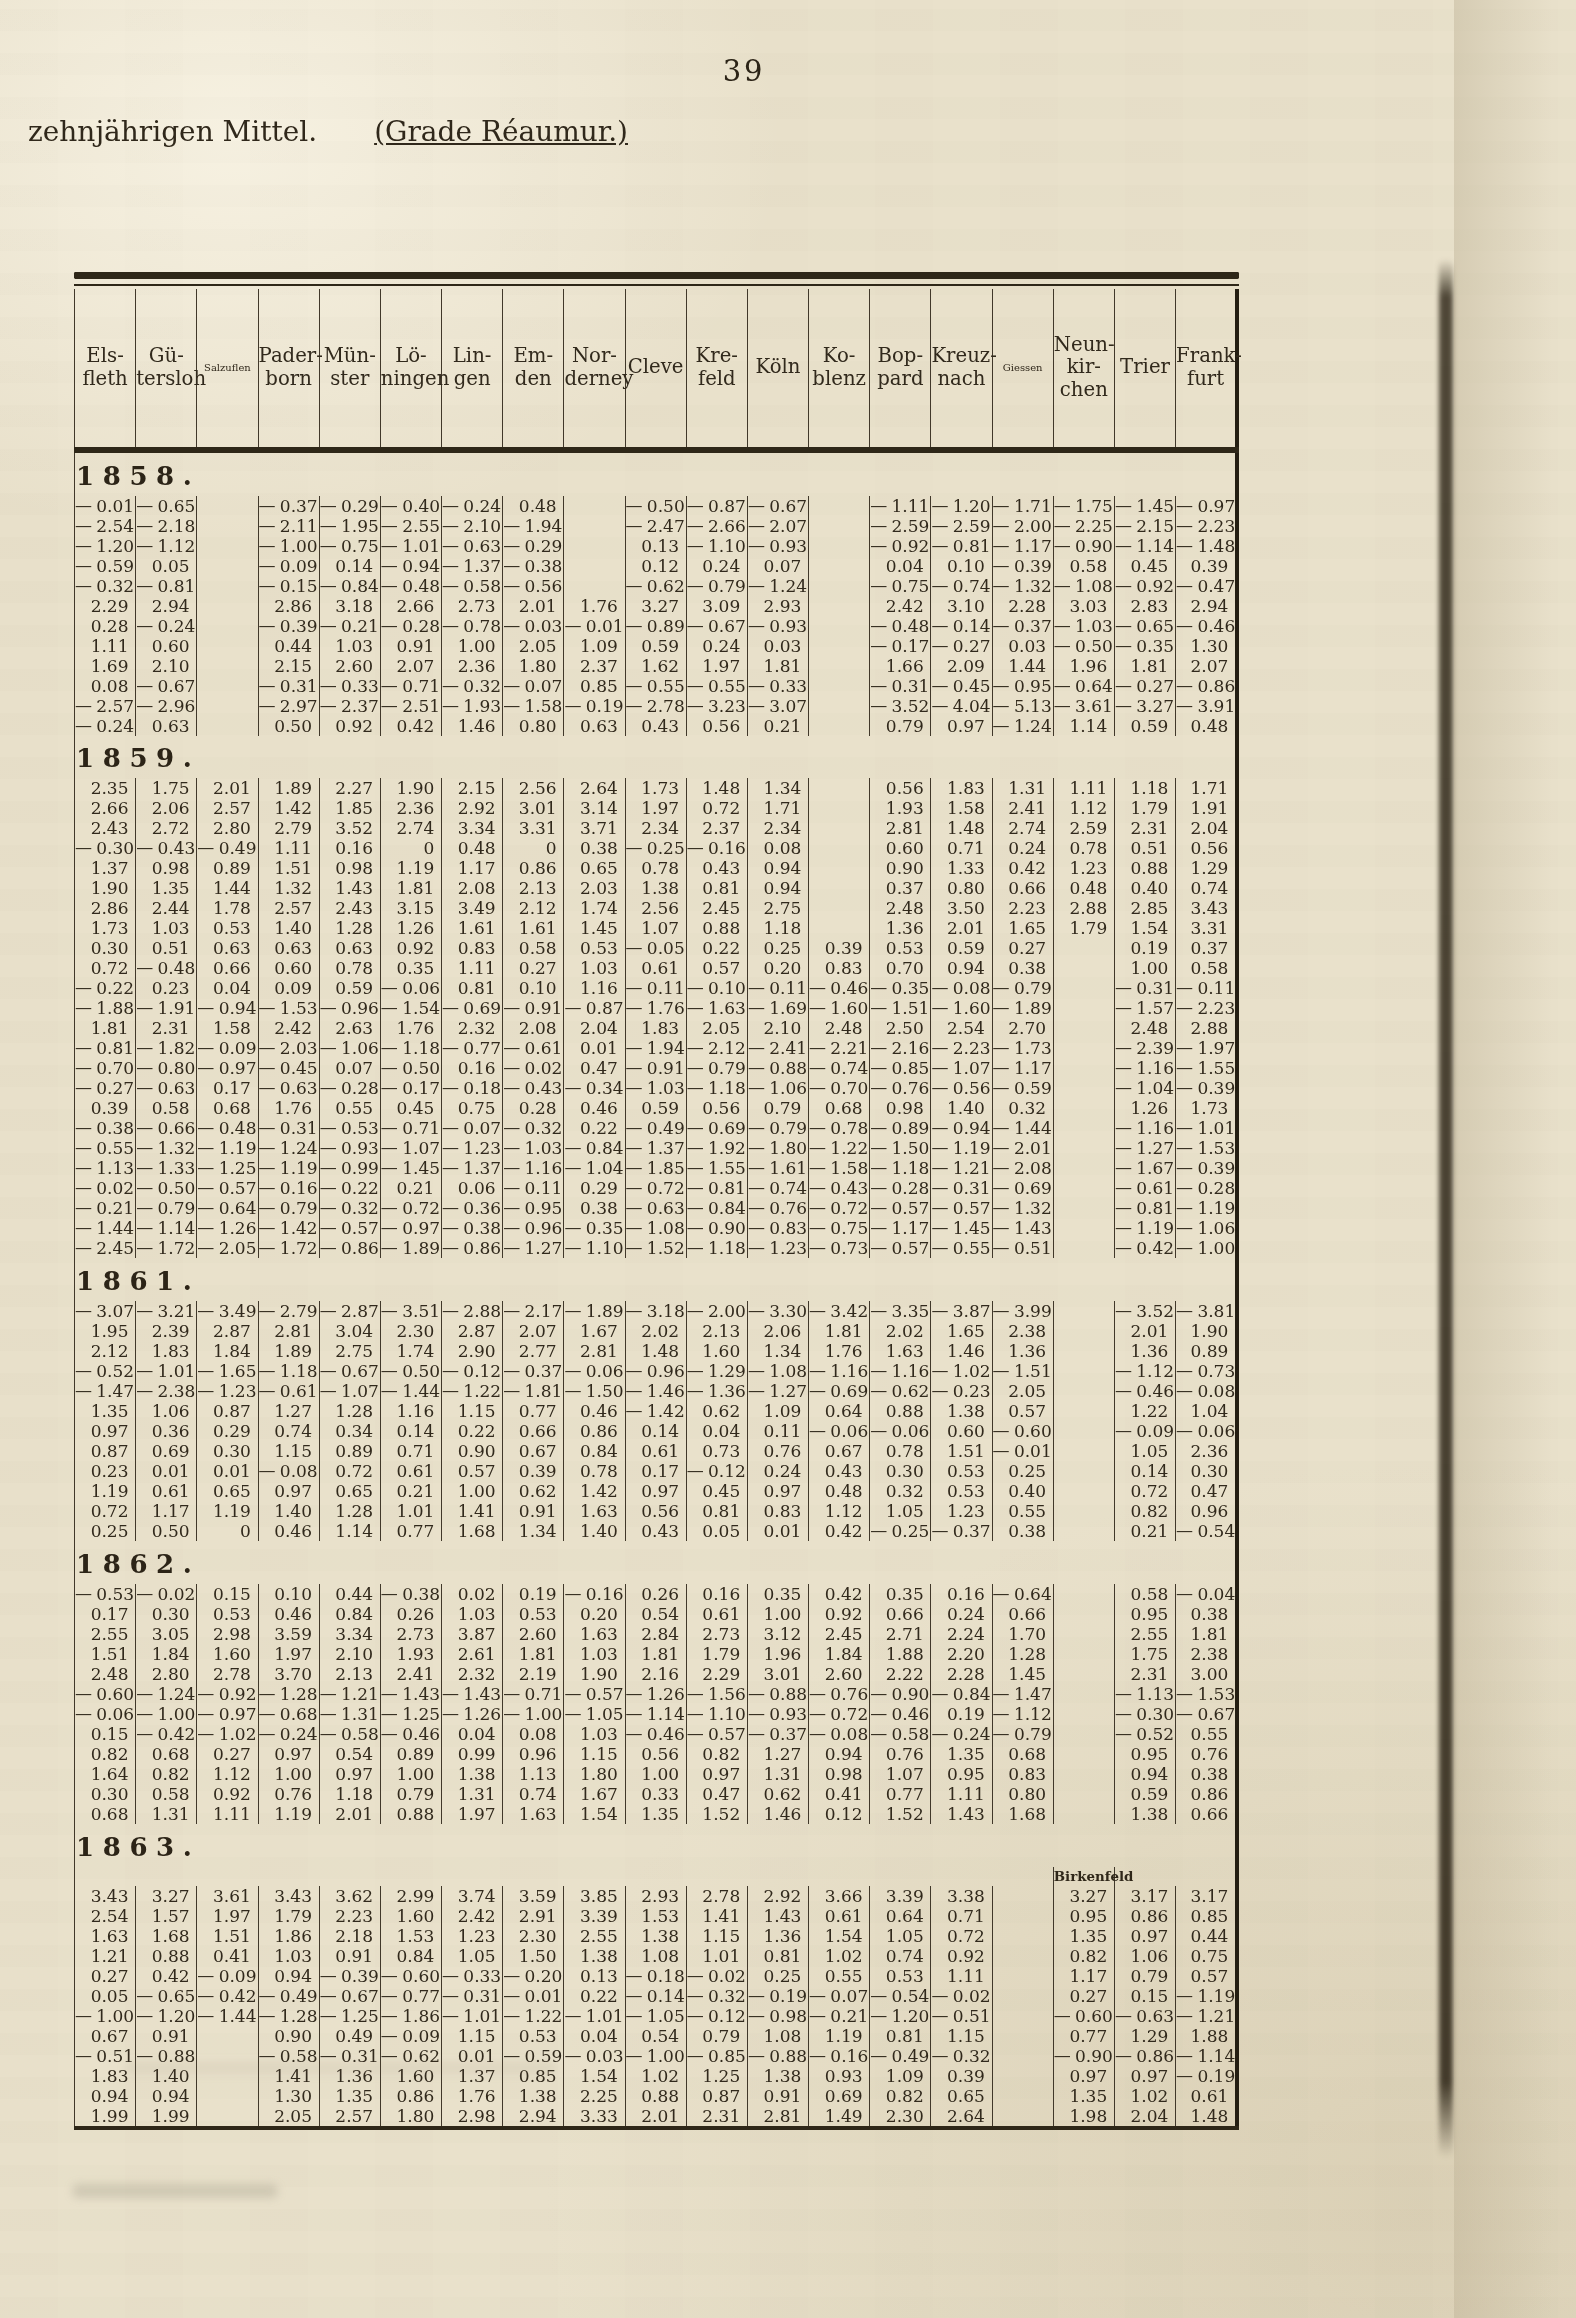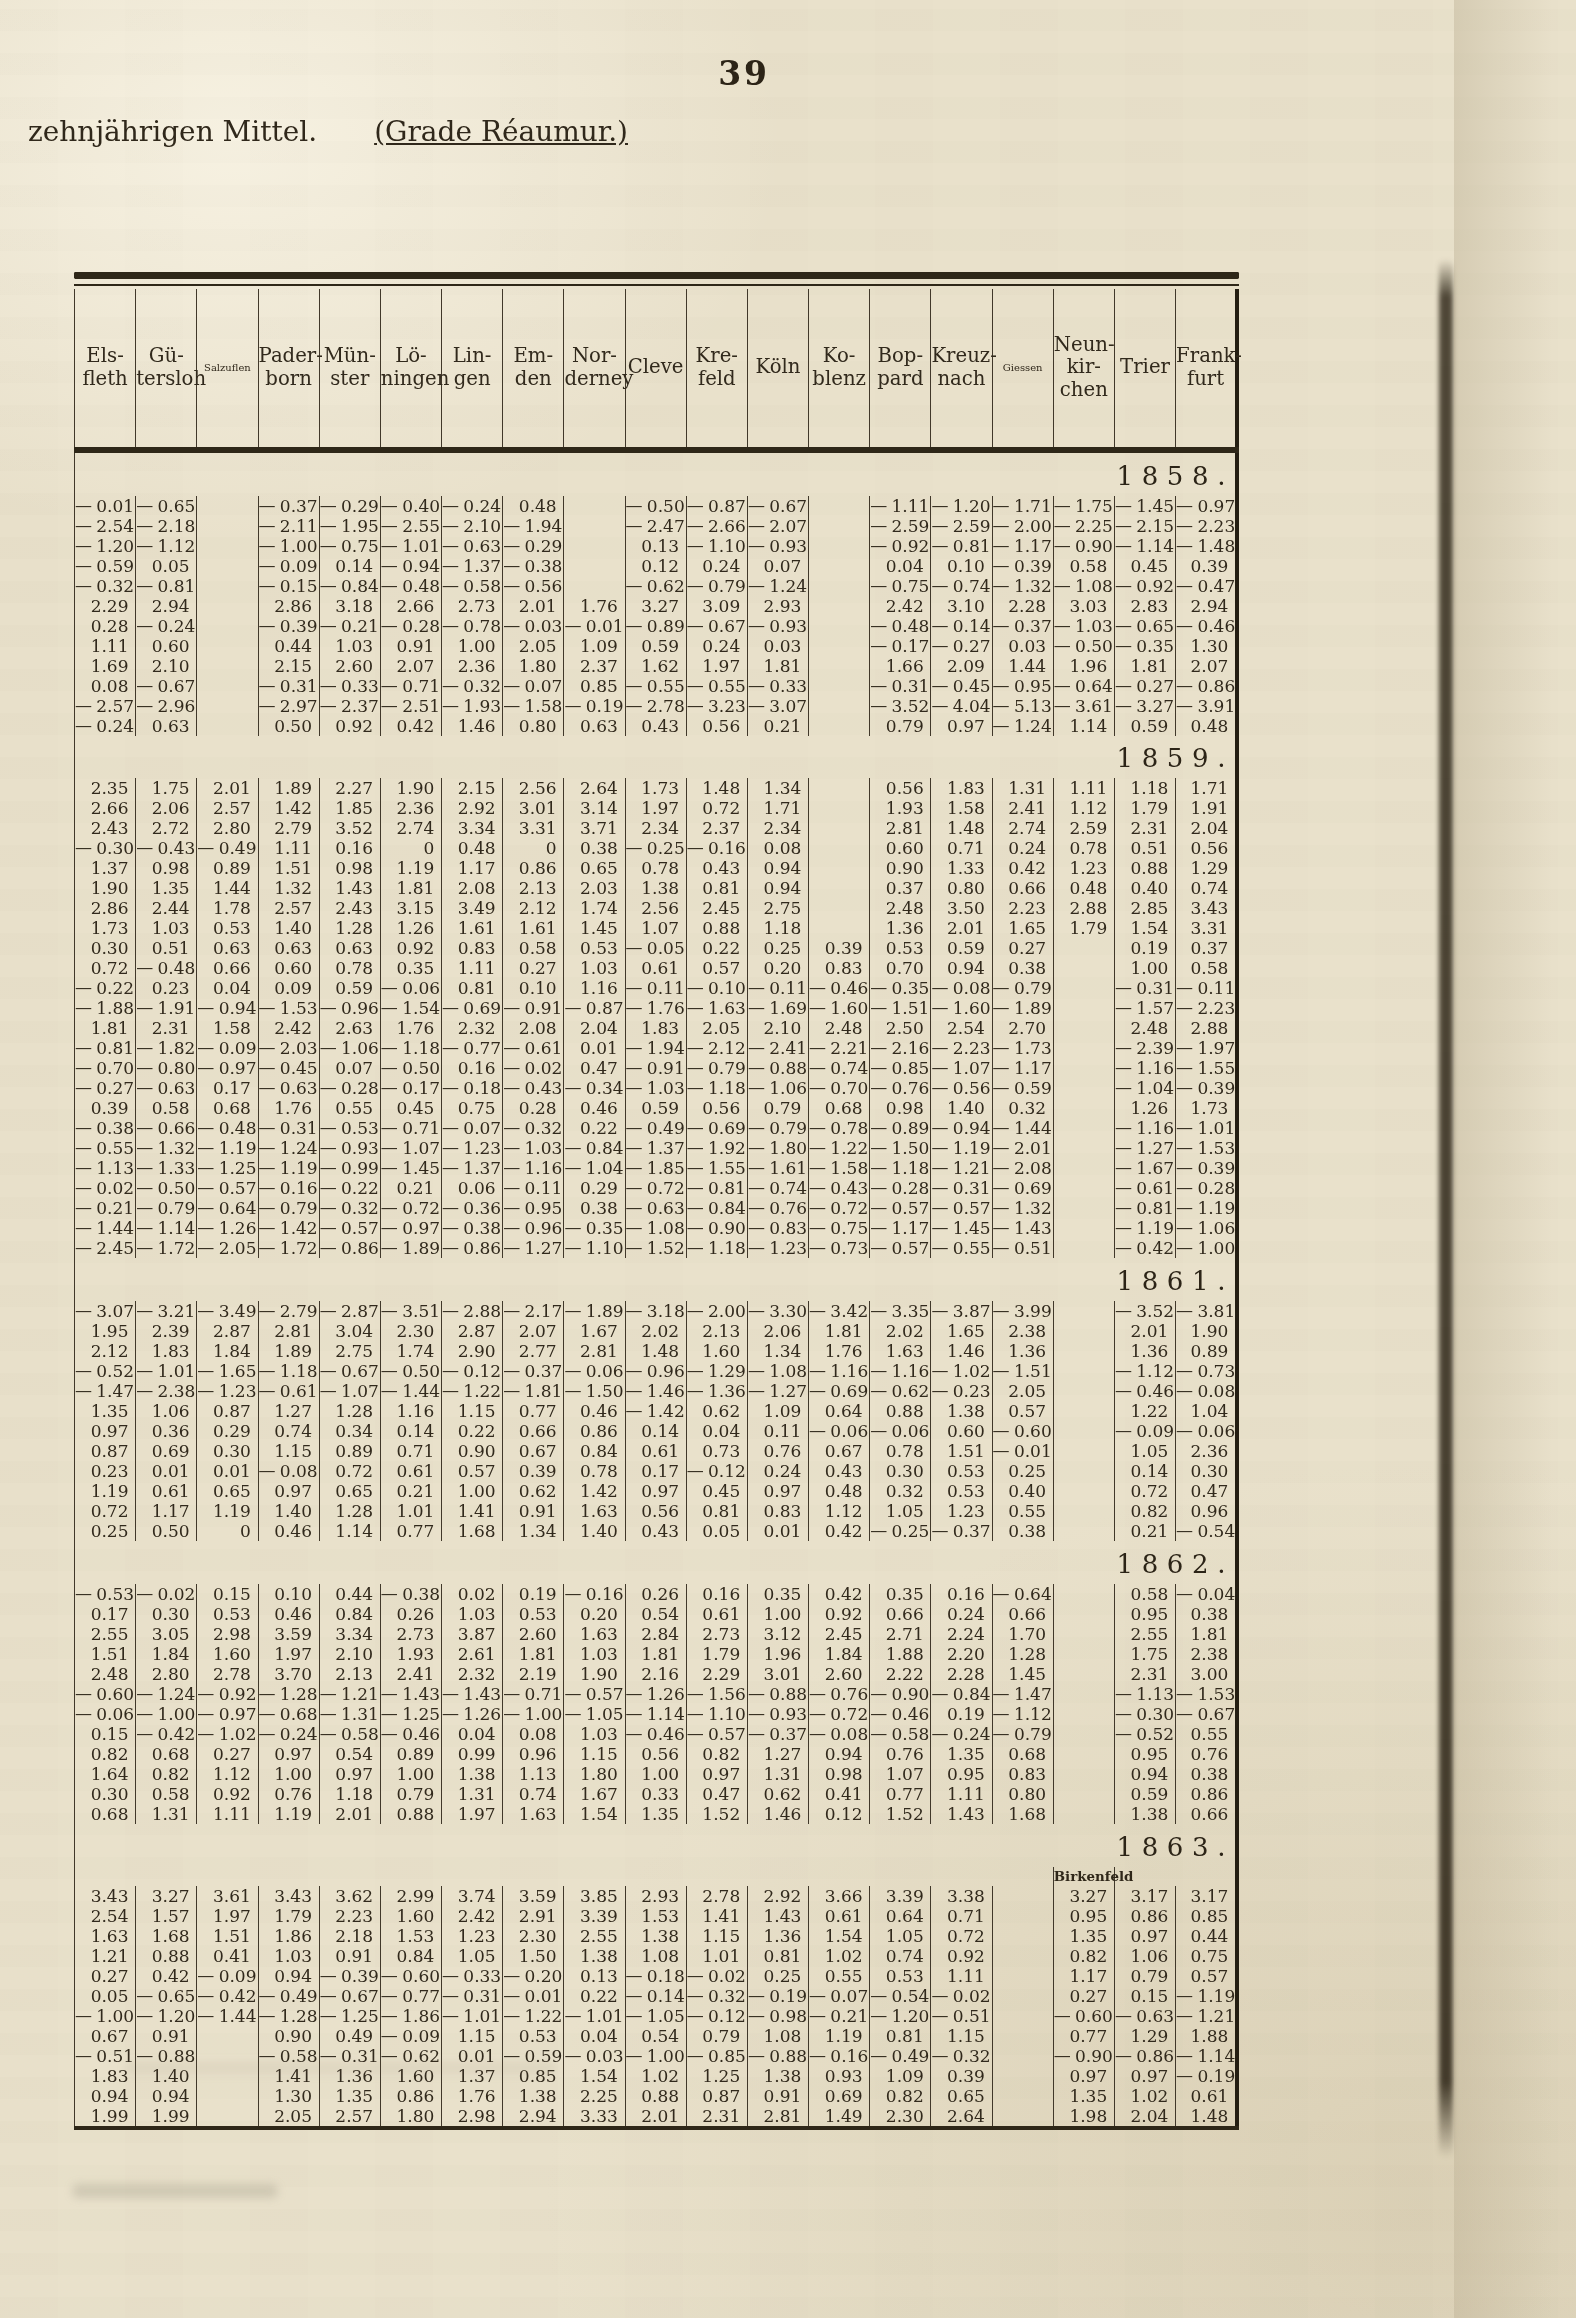--- a/index.html
+++ b/index.html
@@ -12,21 +12,21 @@
       #e9e1cb;
   }
   .grain{
     position:absolute;inset:0;pointer-events:none;opacity:.5;
     background:
       repeating-linear-gradient(0deg, rgba(140,130,105,.035) 0 22px, rgba(0,0,0,0) 22px 44px),
       repeating-linear-gradient(90deg, rgba(150,140,115,.02) 0 58px, rgba(0,0,0,0) 58px 125px);
   }
   .page-number{
     position:absolute;top:54px;left:54px;width:1380px;text-align:center;
-    font-size:33px;font-weight:bold;letter-spacing:2.9px;color:#2c2417;
+    font-size:29px;font-weight:normal;letter-spacing:2.9px;color:#2c2417;
   }
   .heading{position:absolute;top:115px;left:28px;font-size:28px;white-space:nowrap;color:#30281b;}
   .heading .note{margin-left:57px;text-decoration:underline;}
   .table-zone{position:absolute;left:54px;top:272px;width:1165px;padding-left:20px;}
   .rule-a{height:7.2px;background:#2e2718;border-radius:1.4px;}
   .rule-b{height:1.9px;background:#2e2718;margin-top:4.8px;}
   table.mittel{
     border-collapse:collapse;table-layout:fixed;width:100%;margin-top:2.9px;
     border-left:1.4px solid #41382a;border-right:4.8px solid #241e12;border-bottom:4.3px solid #2e2718;
   }
@@ -37,21 +37,21 @@
   }
   th:first-child{border-left:none;}
   th.small div{font-size:10px;letter-spacing:0px;}
   td.num{
     height:20px;font-size:17px;text-align:right;padding:0 6.7px 0 0;
     border-left:1.4px solid #41382a;white-space:nowrap;color:#31291c;
   }
   td.num:first-child{border-left:none;}
   .m{display:inline-block;margin-right:4.3px;transform:translateY(-1.4px);}
   tr.year td{
-    height:38px;text-align:right;font-size:26px;font-weight:normal;
+    height:38px;text-align:left;font-size:26px;font-weight:bold;
     letter-spacing:8.6px;padding-top:3.8px;color:#2c2417;
   }
   tr.bk td{height:19px;padding:0;}
   tr.bk td.bk-label{
     border-left:1.4px solid #41382a;border-right:1.4px solid #41382a;
     font-size:13.4px;text-align:left;font-weight:bold;color:#2f2719;
   }
   .gutter{
     position:absolute;left:1439px;top:259px;width:14.4px;height:1899px;border-radius:6.7px;
     background:linear-gradient(to bottom, rgba(40,32,18,0) 0%, rgba(40,32,18,.8) 2%,

